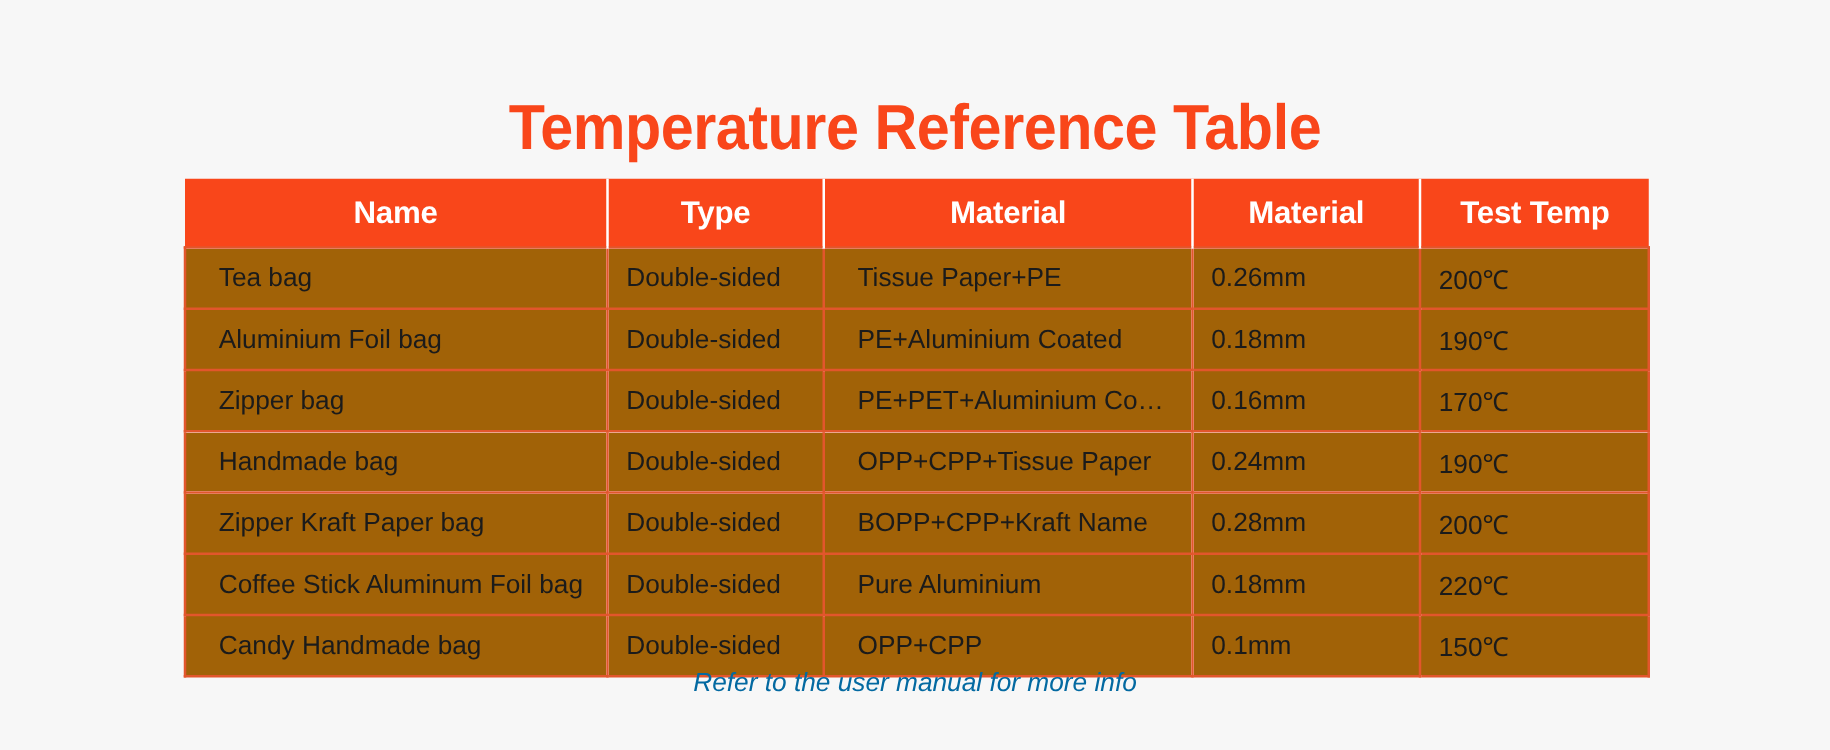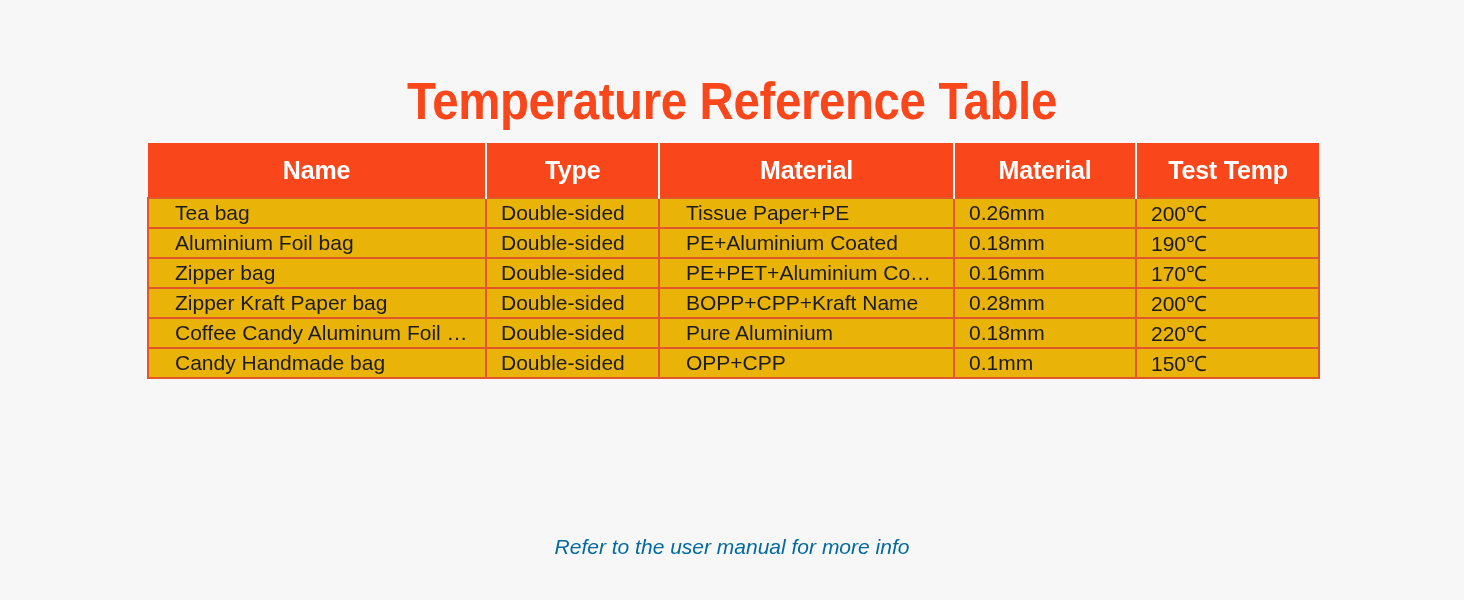--- a/index.html
+++ b/index.html
@@ -70,25 +70,25 @@
     border-right: 2px solid #ffffff;
     box-sizing: border-box;
     white-space: nowrap;
     letter-spacing: -0.2px;
   }
   table.temp-table thead th:last-child {
     border-right: none;
   }
 
   table.temp-table tbody td {
-    background: #eab308;
+    background: #a16207;
     color: #1b1b1b;
     font-size: 21px;
     font-weight: normal;
-    height: 30px;
+    height: 49px;
     padding: 0 14px;
     box-sizing: border-box;
     border: 2px solid #e2562c;
     white-space: nowrap;
     overflow: hidden;
     text-overflow: ellipsis;
   }
 
   table.temp-table tbody td.align-left   { text-align: left;   padding-left: 26px; }
   table.temp-table tbody td.align-center { }
@@ -147,28 +147,35 @@
             <td class="align-center">190℃</td>
           </tr>
           <tr>
             <td class="align-left">Zipper bag</td>
             <td class="align-center">Double-sided</td>
             <td class="align-left">PE+PET+Aluminium Coated</td>
             <td class="align-center">0.16mm</td>
             <td class="align-center">170℃</td>
           </tr>
           <tr>
+            <td class="align-left">Handmade bag</td>
+            <td class="align-center">Double-sided</td>
+            <td class="align-left">OPP+CPP+Tissue Paper</td>
+            <td class="align-center">0.24mm</td>
+            <td class="align-center">190℃</td>
+          </tr>
+          <tr>
             <td class="align-left">Zipper Kraft Paper bag</td>
             <td class="align-center">Double-sided</td>
             <td class="align-left">BOPP+CPP+Kraft Name</td>
             <td class="align-center">0.28mm</td>
             <td class="align-center">200℃</td>
           </tr>
           <tr>
-            <td class="align-left">Coffee Candy Aluminum Foil bag</td>
+            <td class="align-left">Coffee Stick Aluminum Foil bag</td>
             <td class="align-center">Double-sided</td>
             <td class="align-left">Pure Aluminium</td>
             <td class="align-center">0.18mm</td>
             <td class="align-center">220℃</td>
           </tr>
           <tr>
             <td class="align-left">Candy Handmade bag</td>
             <td class="align-center">Double-sided</td>
             <td class="align-left">OPP+CPP</td>
             <td class="align-center">0.1mm</td>

